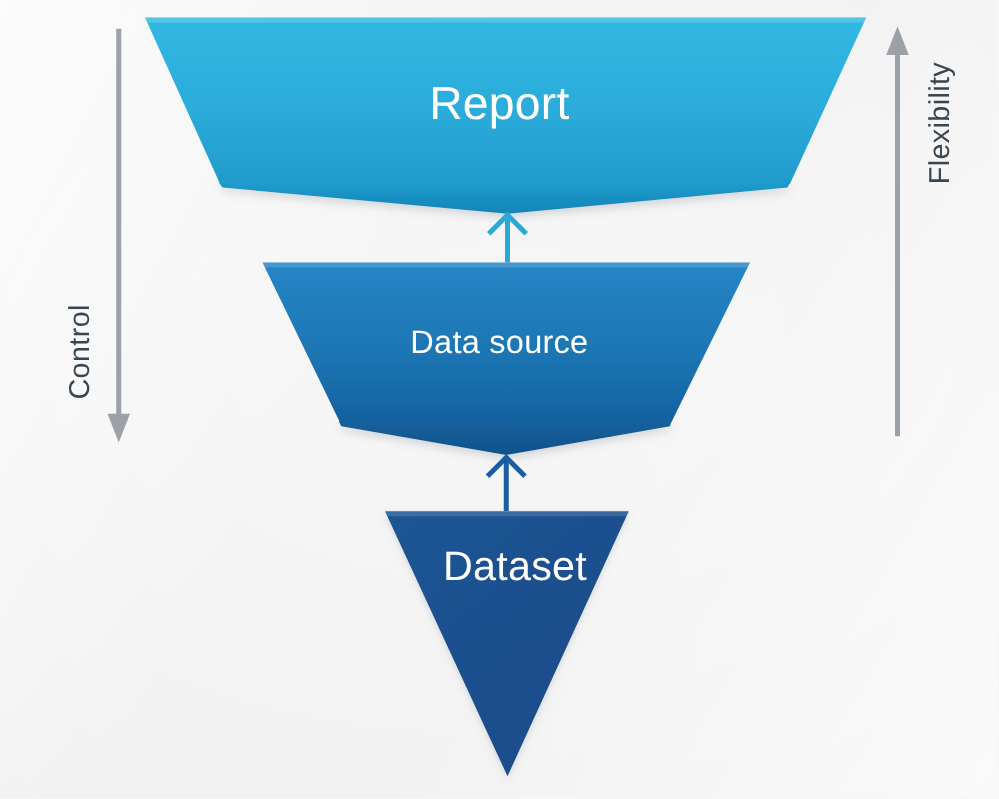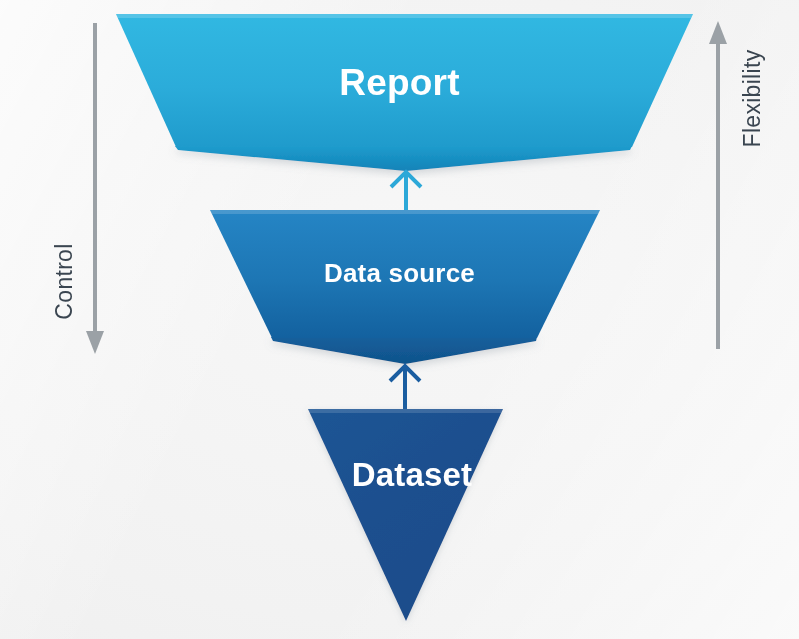--- a/index.html
+++ b/index.html
@@ -30,39 +30,39 @@
   #diagram-svg {
     position: absolute;
     inset: 0;
     width: 799px;
     height: 639px;
   }
   .shape-label {
     position: absolute;
     color: #ffffff;
     font-family: "Liberation Sans", sans-serif;
-    font-weight: 700;
+    font-weight: 400;
     white-space: nowrap;
     letter-spacing: 0.2px;
     text-align: center;
     pointer-events: none;
   }
   #label-report {
     left: 0; right: 0;
     top: 62px;
     font-size: 37px;
   }
   #label-datasource {
     left: 0; right: 0;
     top: 258px;
     font-size: 26px;
   }
   #label-dataset {
     left: 0; right: 0;
-    top: 456px;
+    top: 434px;
     font-size: 33px;
     margin-left: 25px;
   }
   .axis-label {
     position: absolute;
     color: #3a4550;
     font-family: "Liberation Sans", sans-serif;
     font-size: 23px;
     font-weight: 400;
     white-space: nowrap;

